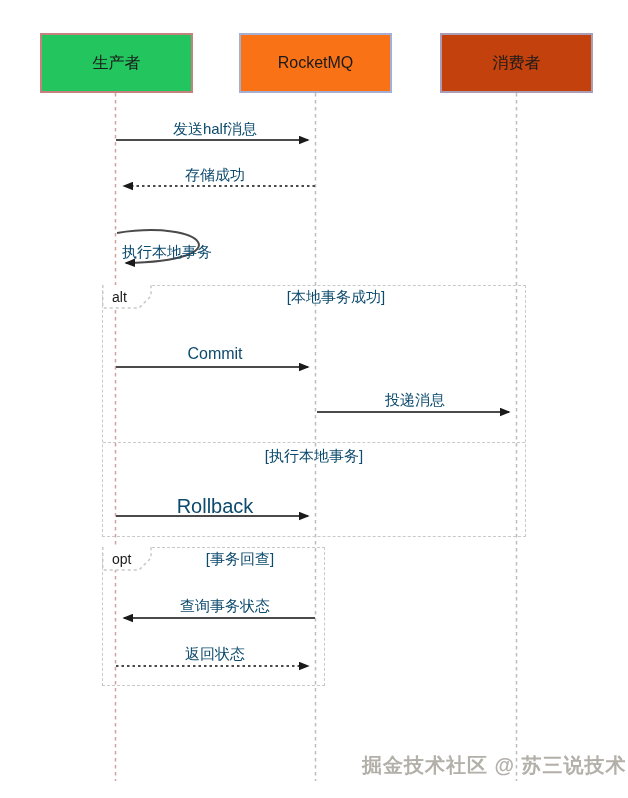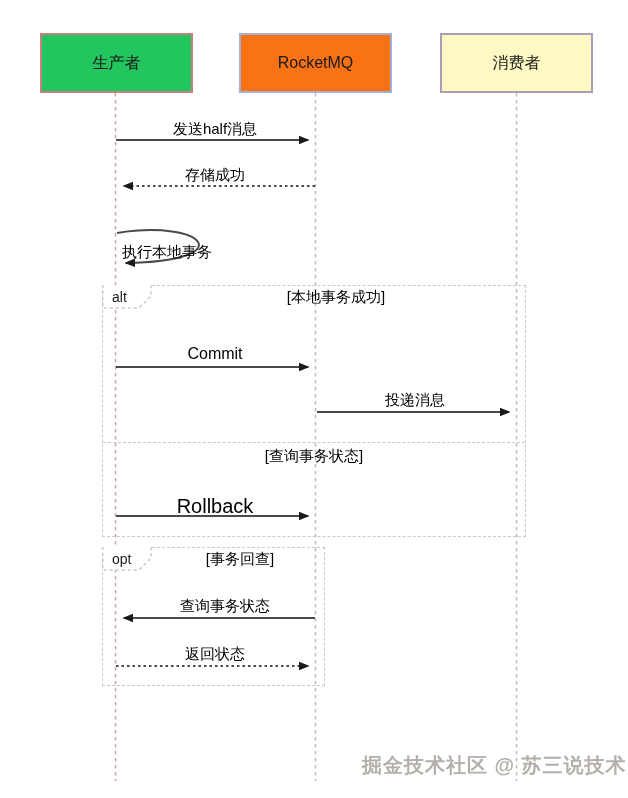--- a/index.html
+++ b/index.html
@@ -28,21 +28,21 @@
     height: 60px;
     display: flex;
     align-items: center;
     justify-content: center;
     font-size: 16px;
     color: #1a1a1a;
     border: 2px solid;
   }
   .actor.producer  { left: 40px;  background: #22c55e; border-color: #c5817e; }
   .actor.rocketmq  { left: 239px; background: #f97316; border-color: #a5aed3; }
-  .actor.consumer  { left: 440px; background: #fef9c3; border-color: #ab9db5; }
+  .actor.consumer  { left: 440px; background: #c2410c; border-color: #ab9db5; }
 
   
   .frame {
     position: absolute;
     border: 1.5px dashed #c9c9c9;
     background: transparent;
   }
   .frame.alt { left: 102px; top: 285px; width: 424px; height: 252px; }
   .frame.opt { left: 102px; top: 547px; width: 223px; height: 139px; }
   .frame-tab-svg { position: absolute; left: -1px; top: -1px; }
@@ -56,21 +56,21 @@
     position: absolute;
     left: 0; top: 156px;
     width: 100%;
     border-top: 1.5px dashed #c9c9c9;
   }
 
   
   .label {
     position: absolute;
     font-size: 15px;
-    color: #000000;
+    color: #0c4a6e;
     white-space: nowrap;
   }
   .label.centered { transform: translateX(-50%); }
 
   .lbl-send     { left: 215px; top: 120px; }
   .lbl-store    { left: 215px; top: 166px; }
   .lbl-selfexec { left: 122px; top: 243px; }
   .lbl-commit   { left: 215px; top: 345px; font-size: 16px; }
   .lbl-deliver  { left: 415px; top: 391px; }
   .lbl-rollback { left: 215px; top: 495px; font-size: 20px; }
@@ -155,18 +155,18 @@
   <div class="label centered lbl-send">发送half消息</div>
   <div class="label centered lbl-store">存储成功</div>
   <div class="label lbl-selfexec">执行本地事务</div>
   <div class="label centered lbl-commit">Commit</div>
   <div class="label centered lbl-deliver">投递消息</div>
   <div class="label centered lbl-rollback">Rollback</div>
   <div class="label centered lbl-query">查询事务状态</div>
   <div class="label centered lbl-return">返回状态</div>
 
   <div class="label centered lbl-alt-cond1">[本地事务成功]</div>
-  <div class="label centered lbl-alt-cond2">[查询事务状态]</div>
+  <div class="label centered lbl-alt-cond2">[执行本地事务]</div>
   <div class="label centered lbl-opt-cond">[事务回查]</div>
 
   <div class="watermark">掘金技术社区 @ 苏三说技术</div>
 
 </div>
 
 </body></html>

